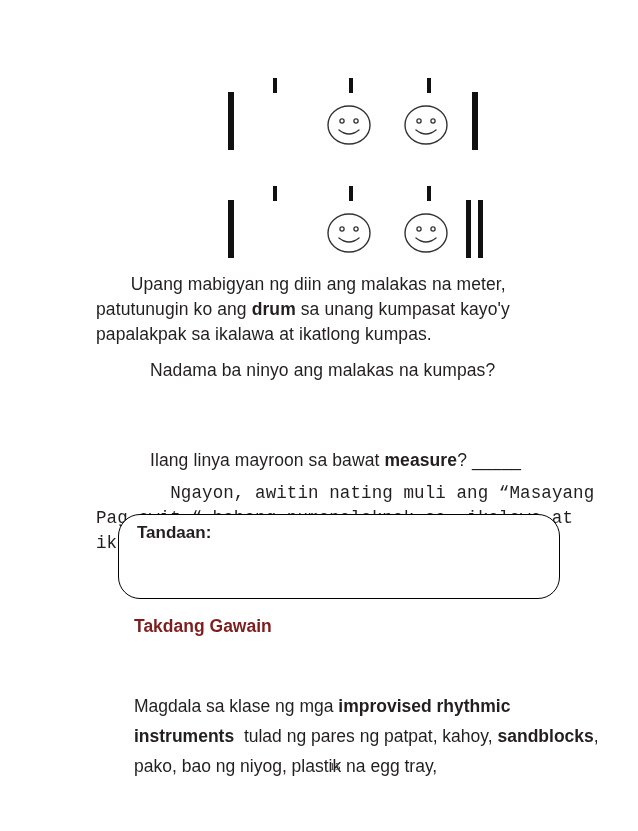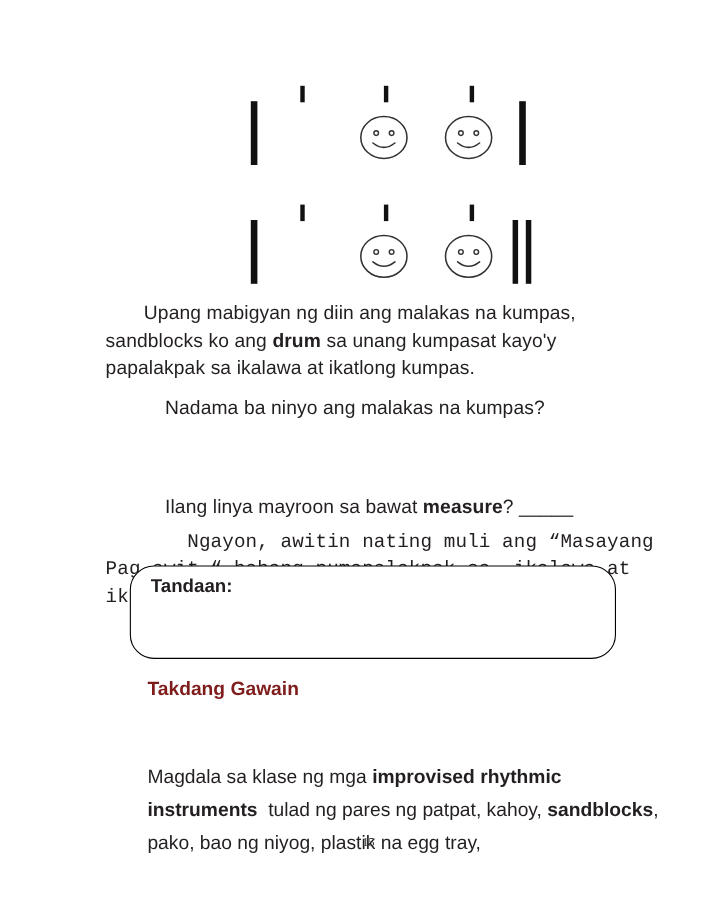--- a/index.html
+++ b/index.html
@@ -194,21 +194,21 @@
       <circle cx="16" cy="17" r="2.1" fill="none" stroke="#333" stroke-width="1.3"></circle>
       <circle cx="30" cy="17" r="2.1" fill="none" stroke="#333" stroke-width="1.3"></circle>
       <path d="M13 26 Q23 34 33 26" fill="none" stroke="#333" stroke-width="1.4" stroke-linecap="round"></path>
     </svg>
 
     <div class="barline thin-pair-a" style="left:466px;"></div>
     <div class="barline thin-pair-b" style="left:478px;"></div>
   </div>
 </div>
 
-<p class="para" id="para-drum"><span>       Upang mabigyan ng diin ang malakas na kumpas, sandblocks ko ang </span><b>drum</b><span> sa unang kumpasat kayo'y papalakpak sa ikalawa at ikatlong kumpas.</span></p>
+<p class="para" id="para-drum"><span>       Upang mabigyan ng diin ang malakas na meter, patutunugin ko ang </span><b>drum</b><span> sa unang kumpasat kayo'y papalakpak sa ikalawa at ikatlong kumpas.</span></p>
 
 <p class="para" id="para-nadama">Nadama ba ninyo ang malakas na kumpas?</p>
 
 <div class="para" id="para-questions">
   <div><span>Ilang linya mayroon sa bawat </span><b>measure</b><span>? _____</span></div>
   <div><span>Ano ang </span><b>time meter</b><span> ng awit? _____</span></div>
 </div>
 
 <p class="para" id="para-ngayon">       Ngayon, awitin nating muli ang “Masayang Pag-awit “ habang pumapalakpak sa  ikalawa at ikatlong kumpas.</p>
 

